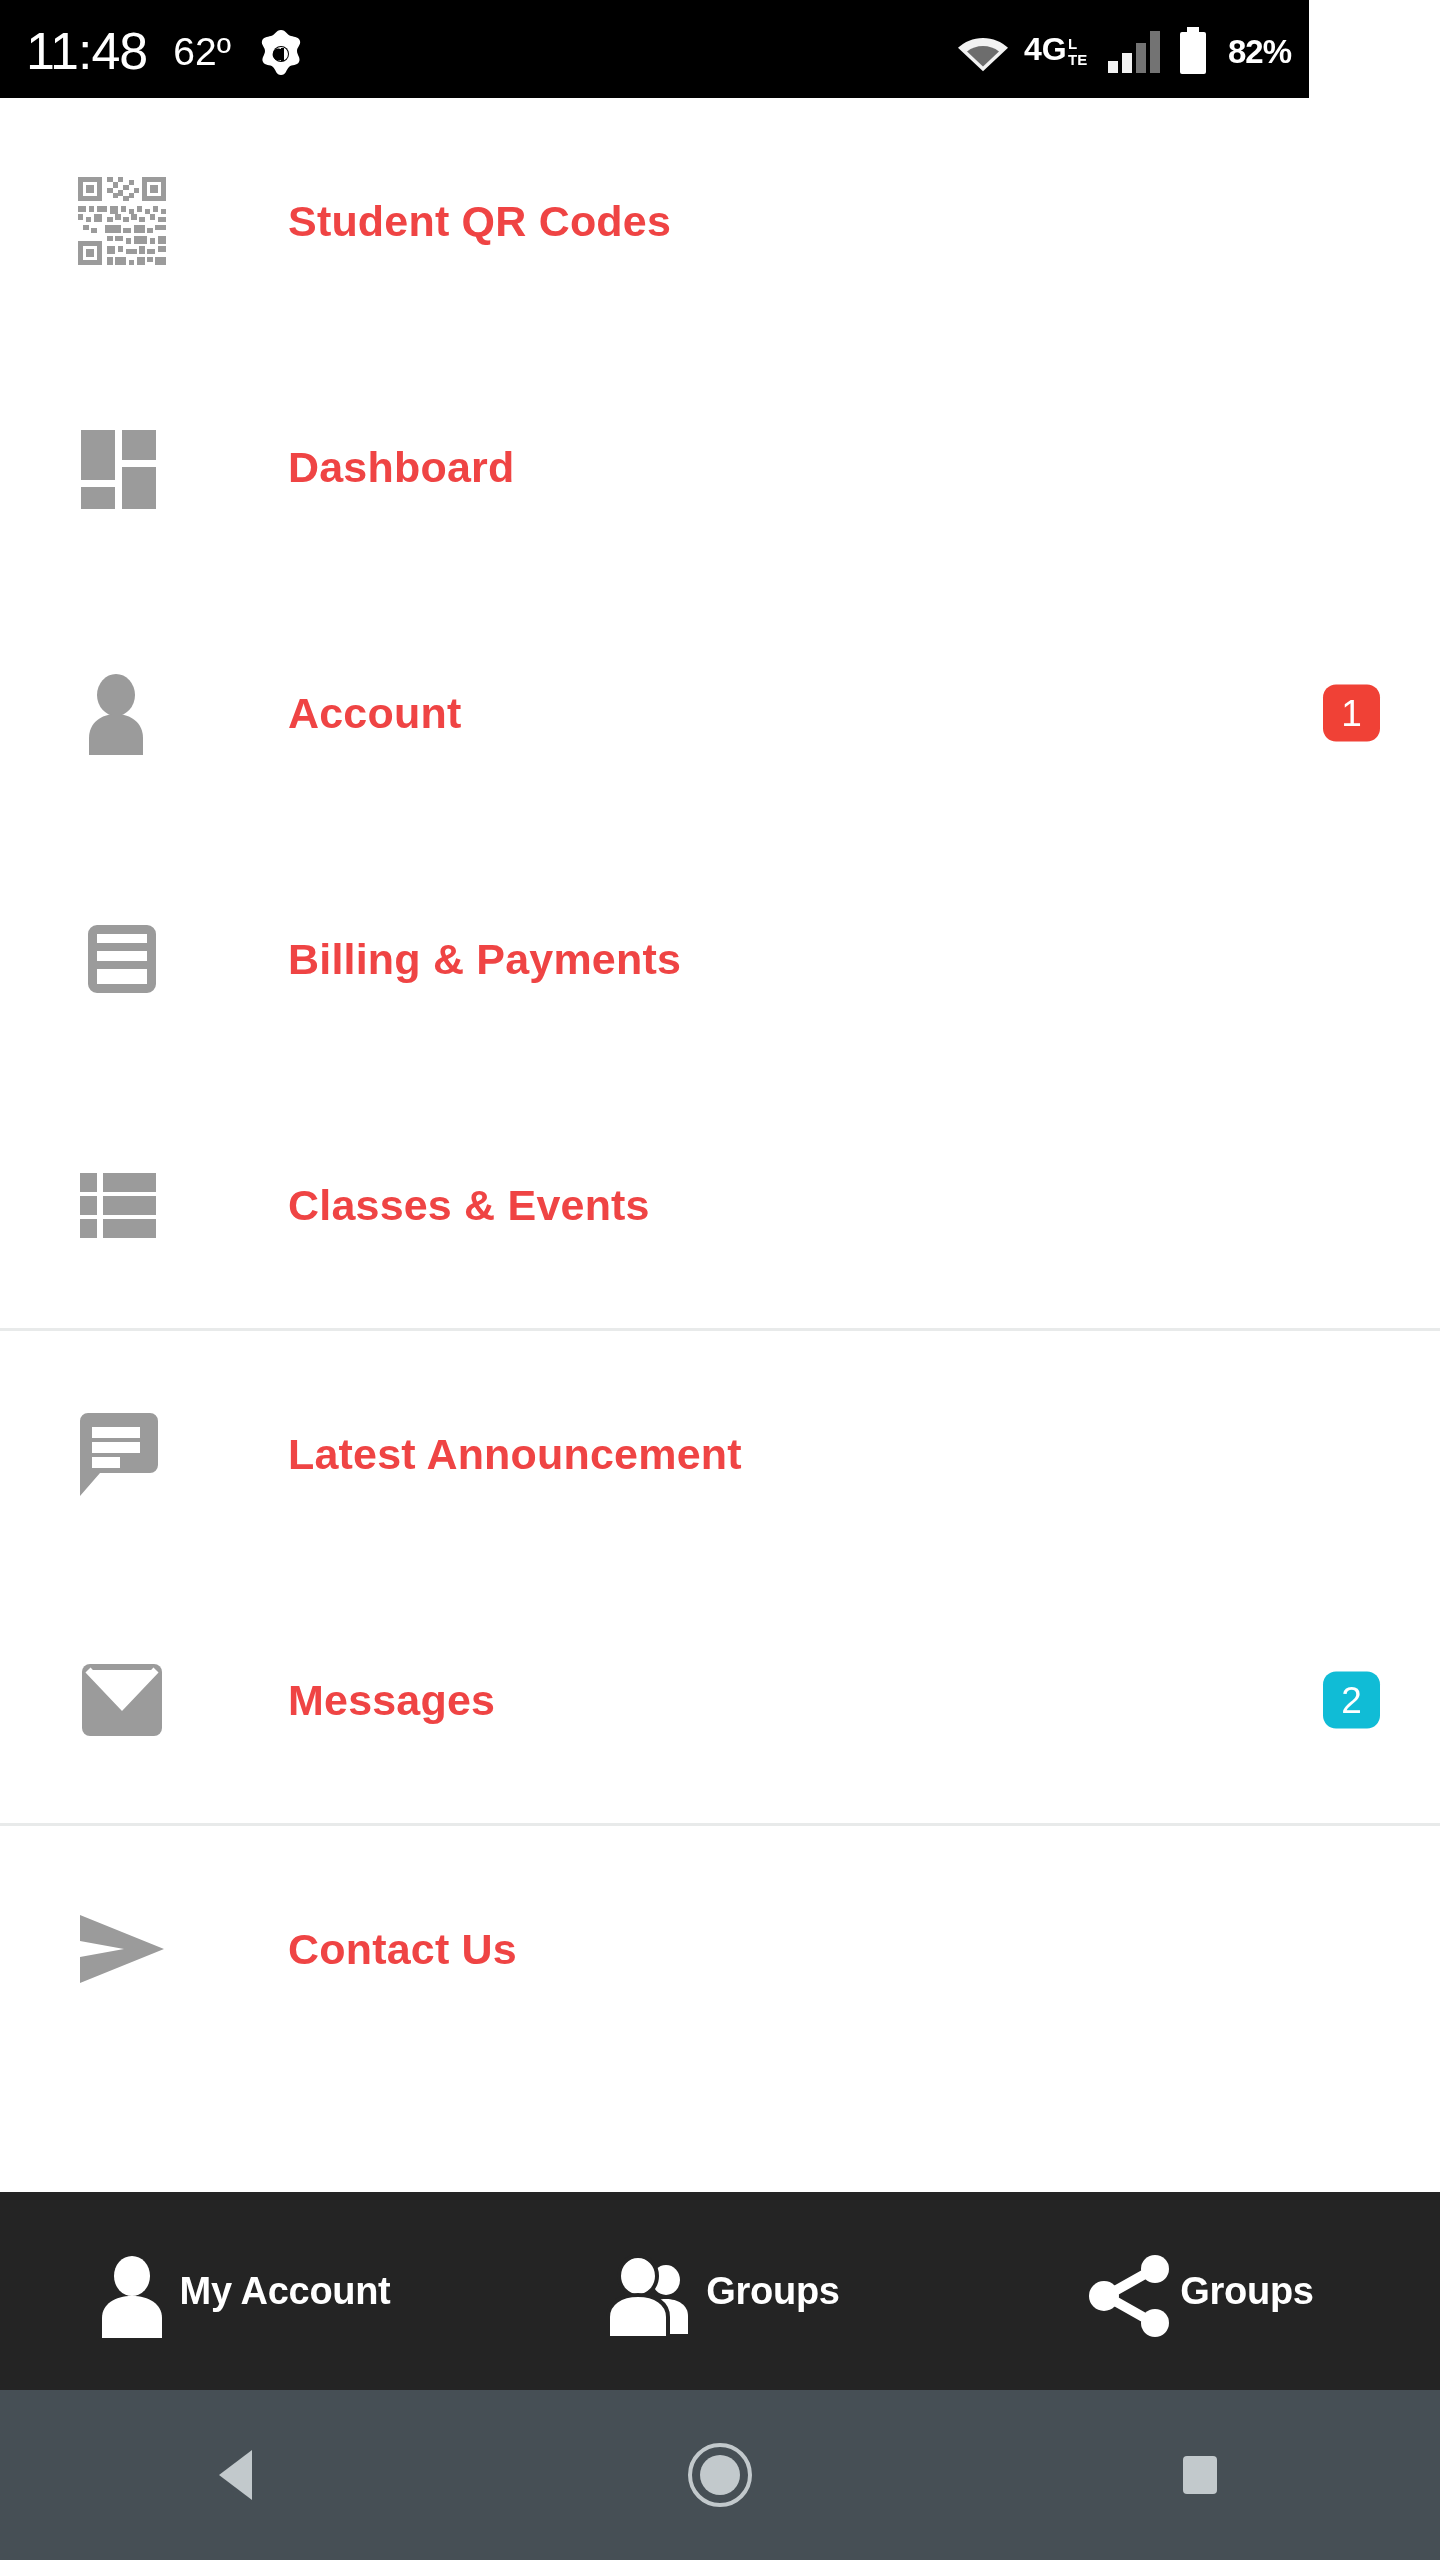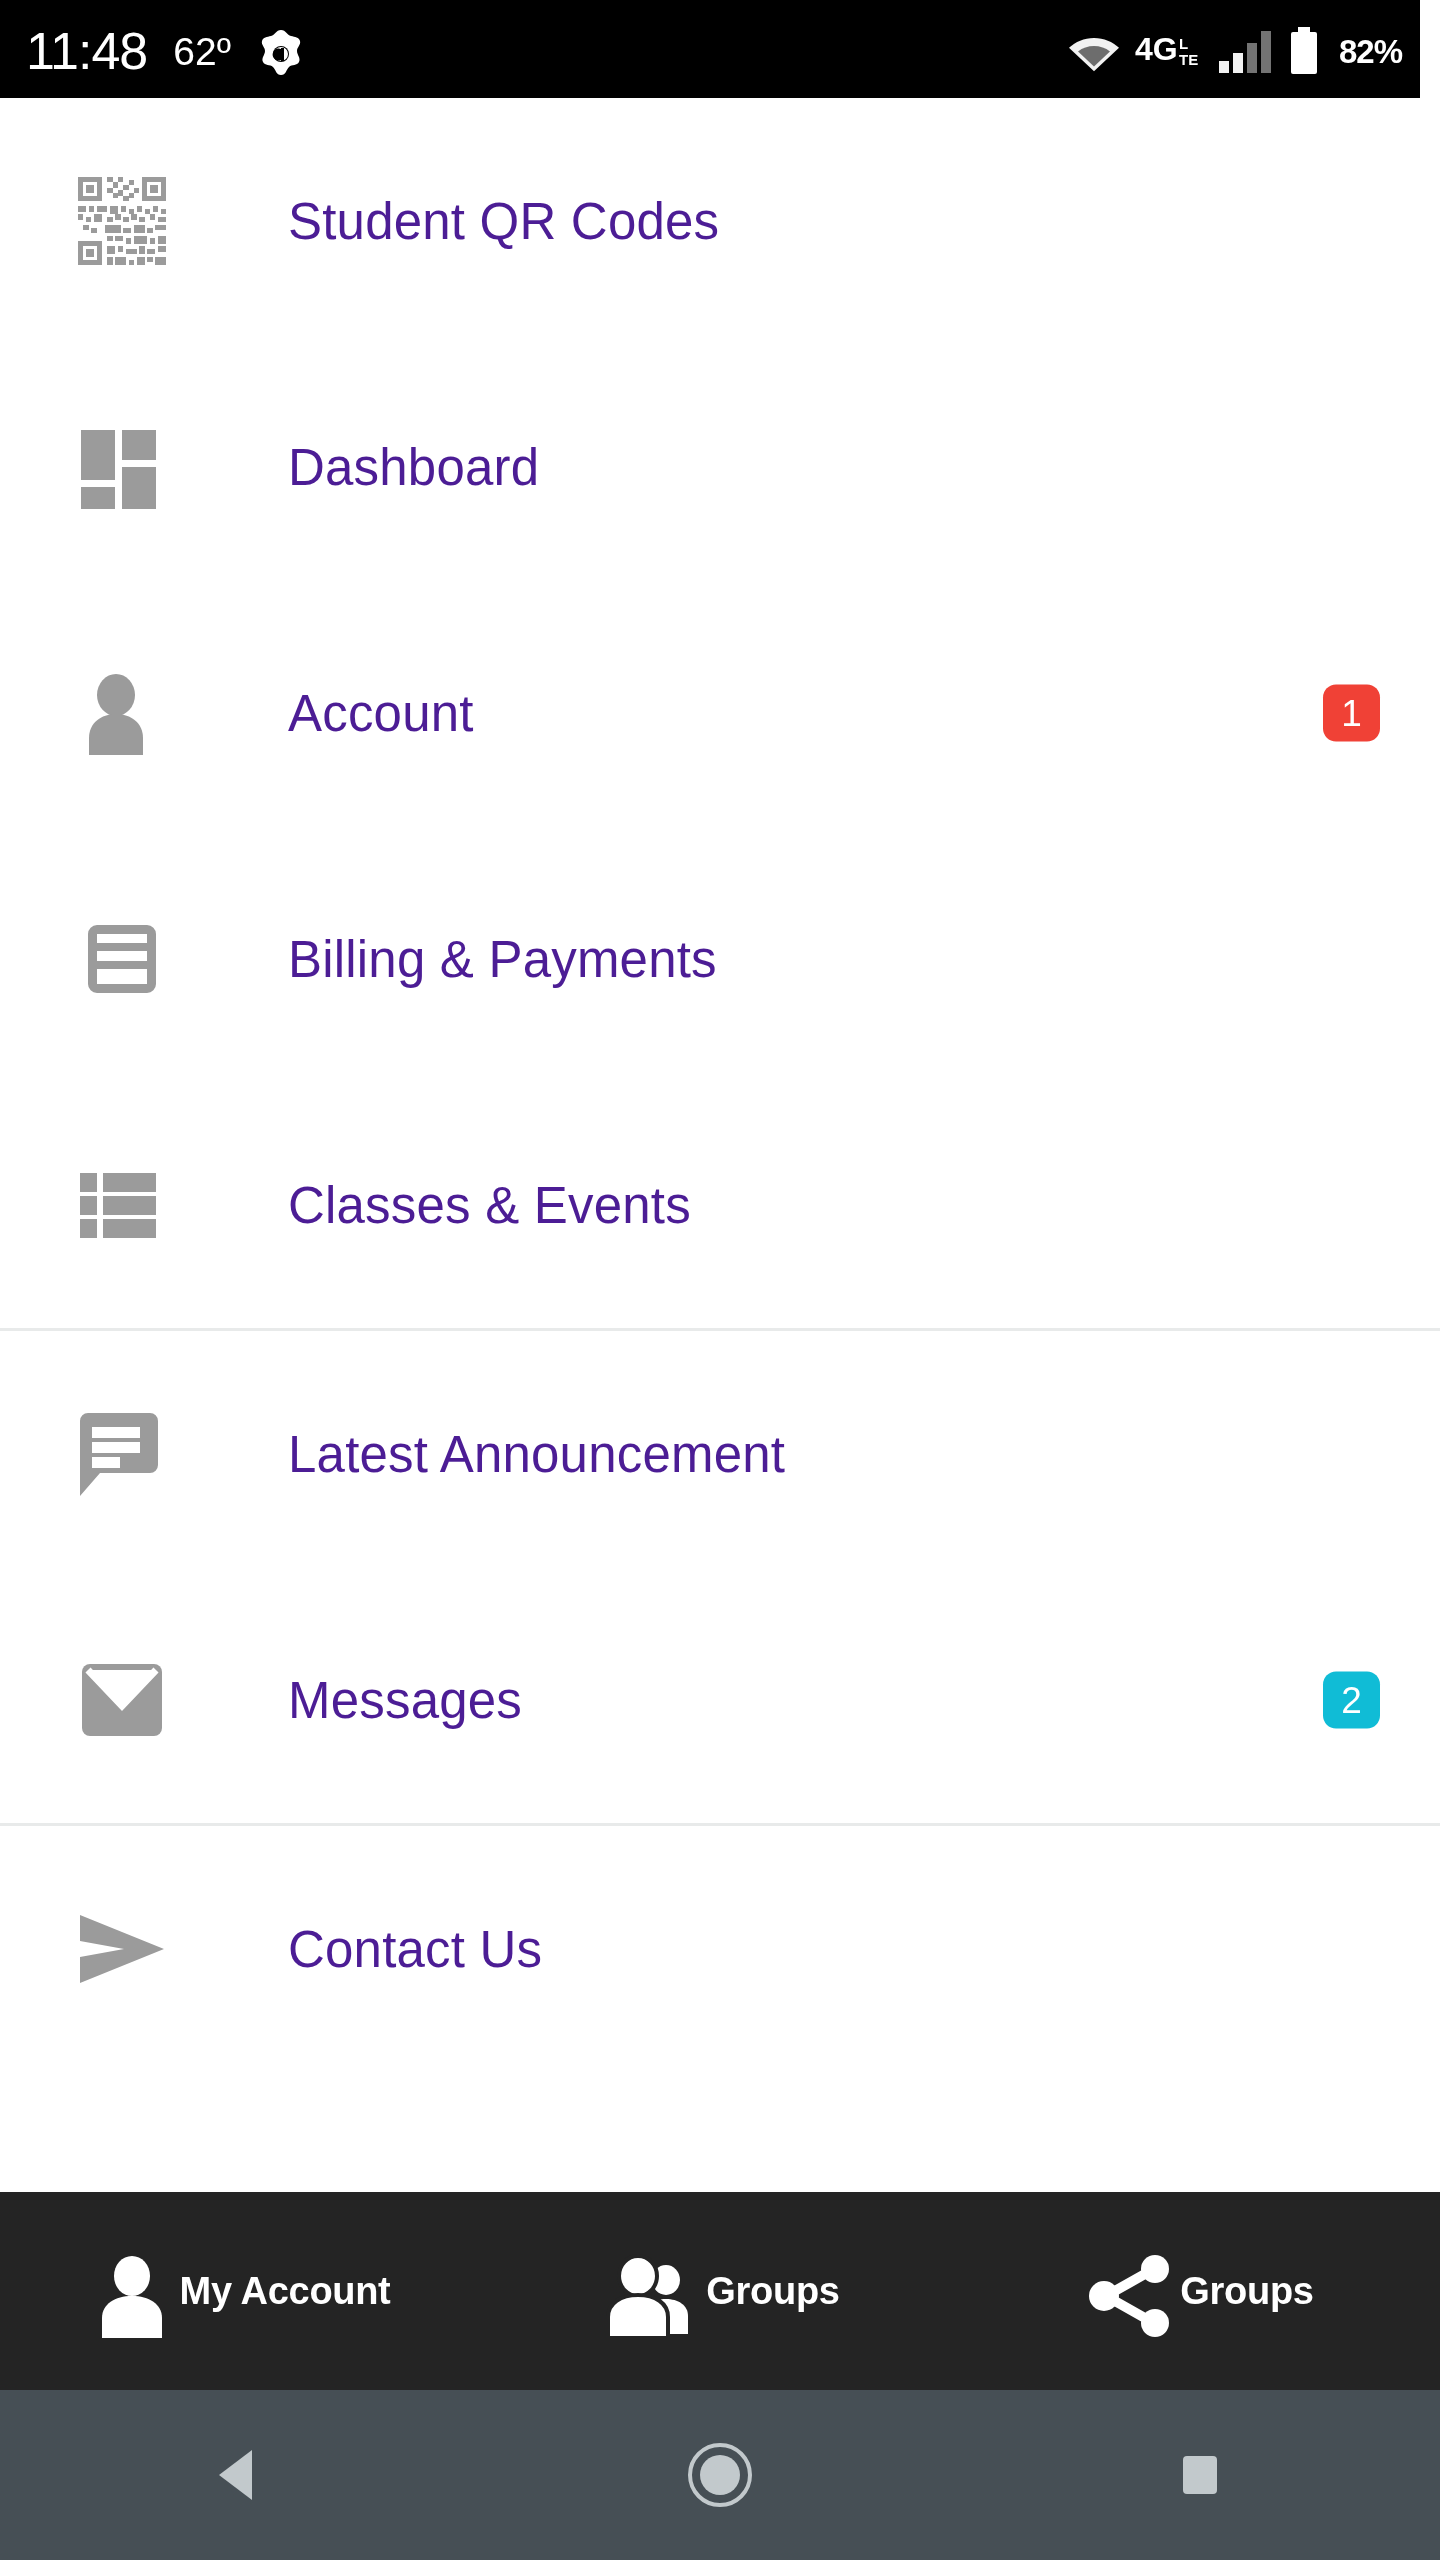--- a/index.html
+++ b/index.html
@@ -6,21 +6,21 @@
   html,body { width:1440px; height:2560px; }
   body {
     font-family:"Liberation Sans", sans-serif;
     background:#ffffff;
     overflow:hidden;
   }
   #screen { position:relative; width:1440px; height:2560px; background:#fff; }
 
   
   .statusbar {
-    position:absolute; top:0; left:0; width:1420px; height:98px;
+    position:absolute; top:0; left:0; width:1309px; height:98px;
     background:#000; color:#fff;
     display:flex; align-items:center; justify-content:space-between;
     padding:4px 18px 0 26px;
     gap:48px;
   }
   .sb-left { display:flex; align-items:center; gap:26px; }
   .sb-right { display:flex; align-items:center; gap:14px; }
   .sb-clock { font-size:52px; font-weight:400; letter-spacing:-1px; line-height:1; }
   .sb-temp  { font-size:39px; font-weight:400; line-height:1; }
   .sb-batt-pct { font-size:33px; font-weight:700; letter-spacing:-1px; line-height:1; margin-left:4px;}
@@ -31,21 +31,21 @@
     display:flex; align-items:center;
     height:246px; padding:0 44px 0 76px;
     position:relative;
   }
   .menu-icon {
     width:92px; min-width:92px; height:92px;
     display:flex; align-items:center; justify-content:center;
   }
   .menu-label {
     margin-left:120px;
-    font-size:51px; color:#4c1d95; font-weight:400;
+    font-size:43px; color:#ef4444; font-weight:700;
     letter-spacing:0.2px; white-space:nowrap;
   }
   .menu-badge {
     position:absolute; right:60px; top:50%; transform:translateY(-50%);
     min-width:57px; height:57px; border-radius:13px;
     display:flex; align-items:center; justify-content:center;
     color:#fff; font-size:37px; font-weight:500; padding:0 10px;
   }
   .divider { height:3px; background:#e8eaea; width:100%; }
 

